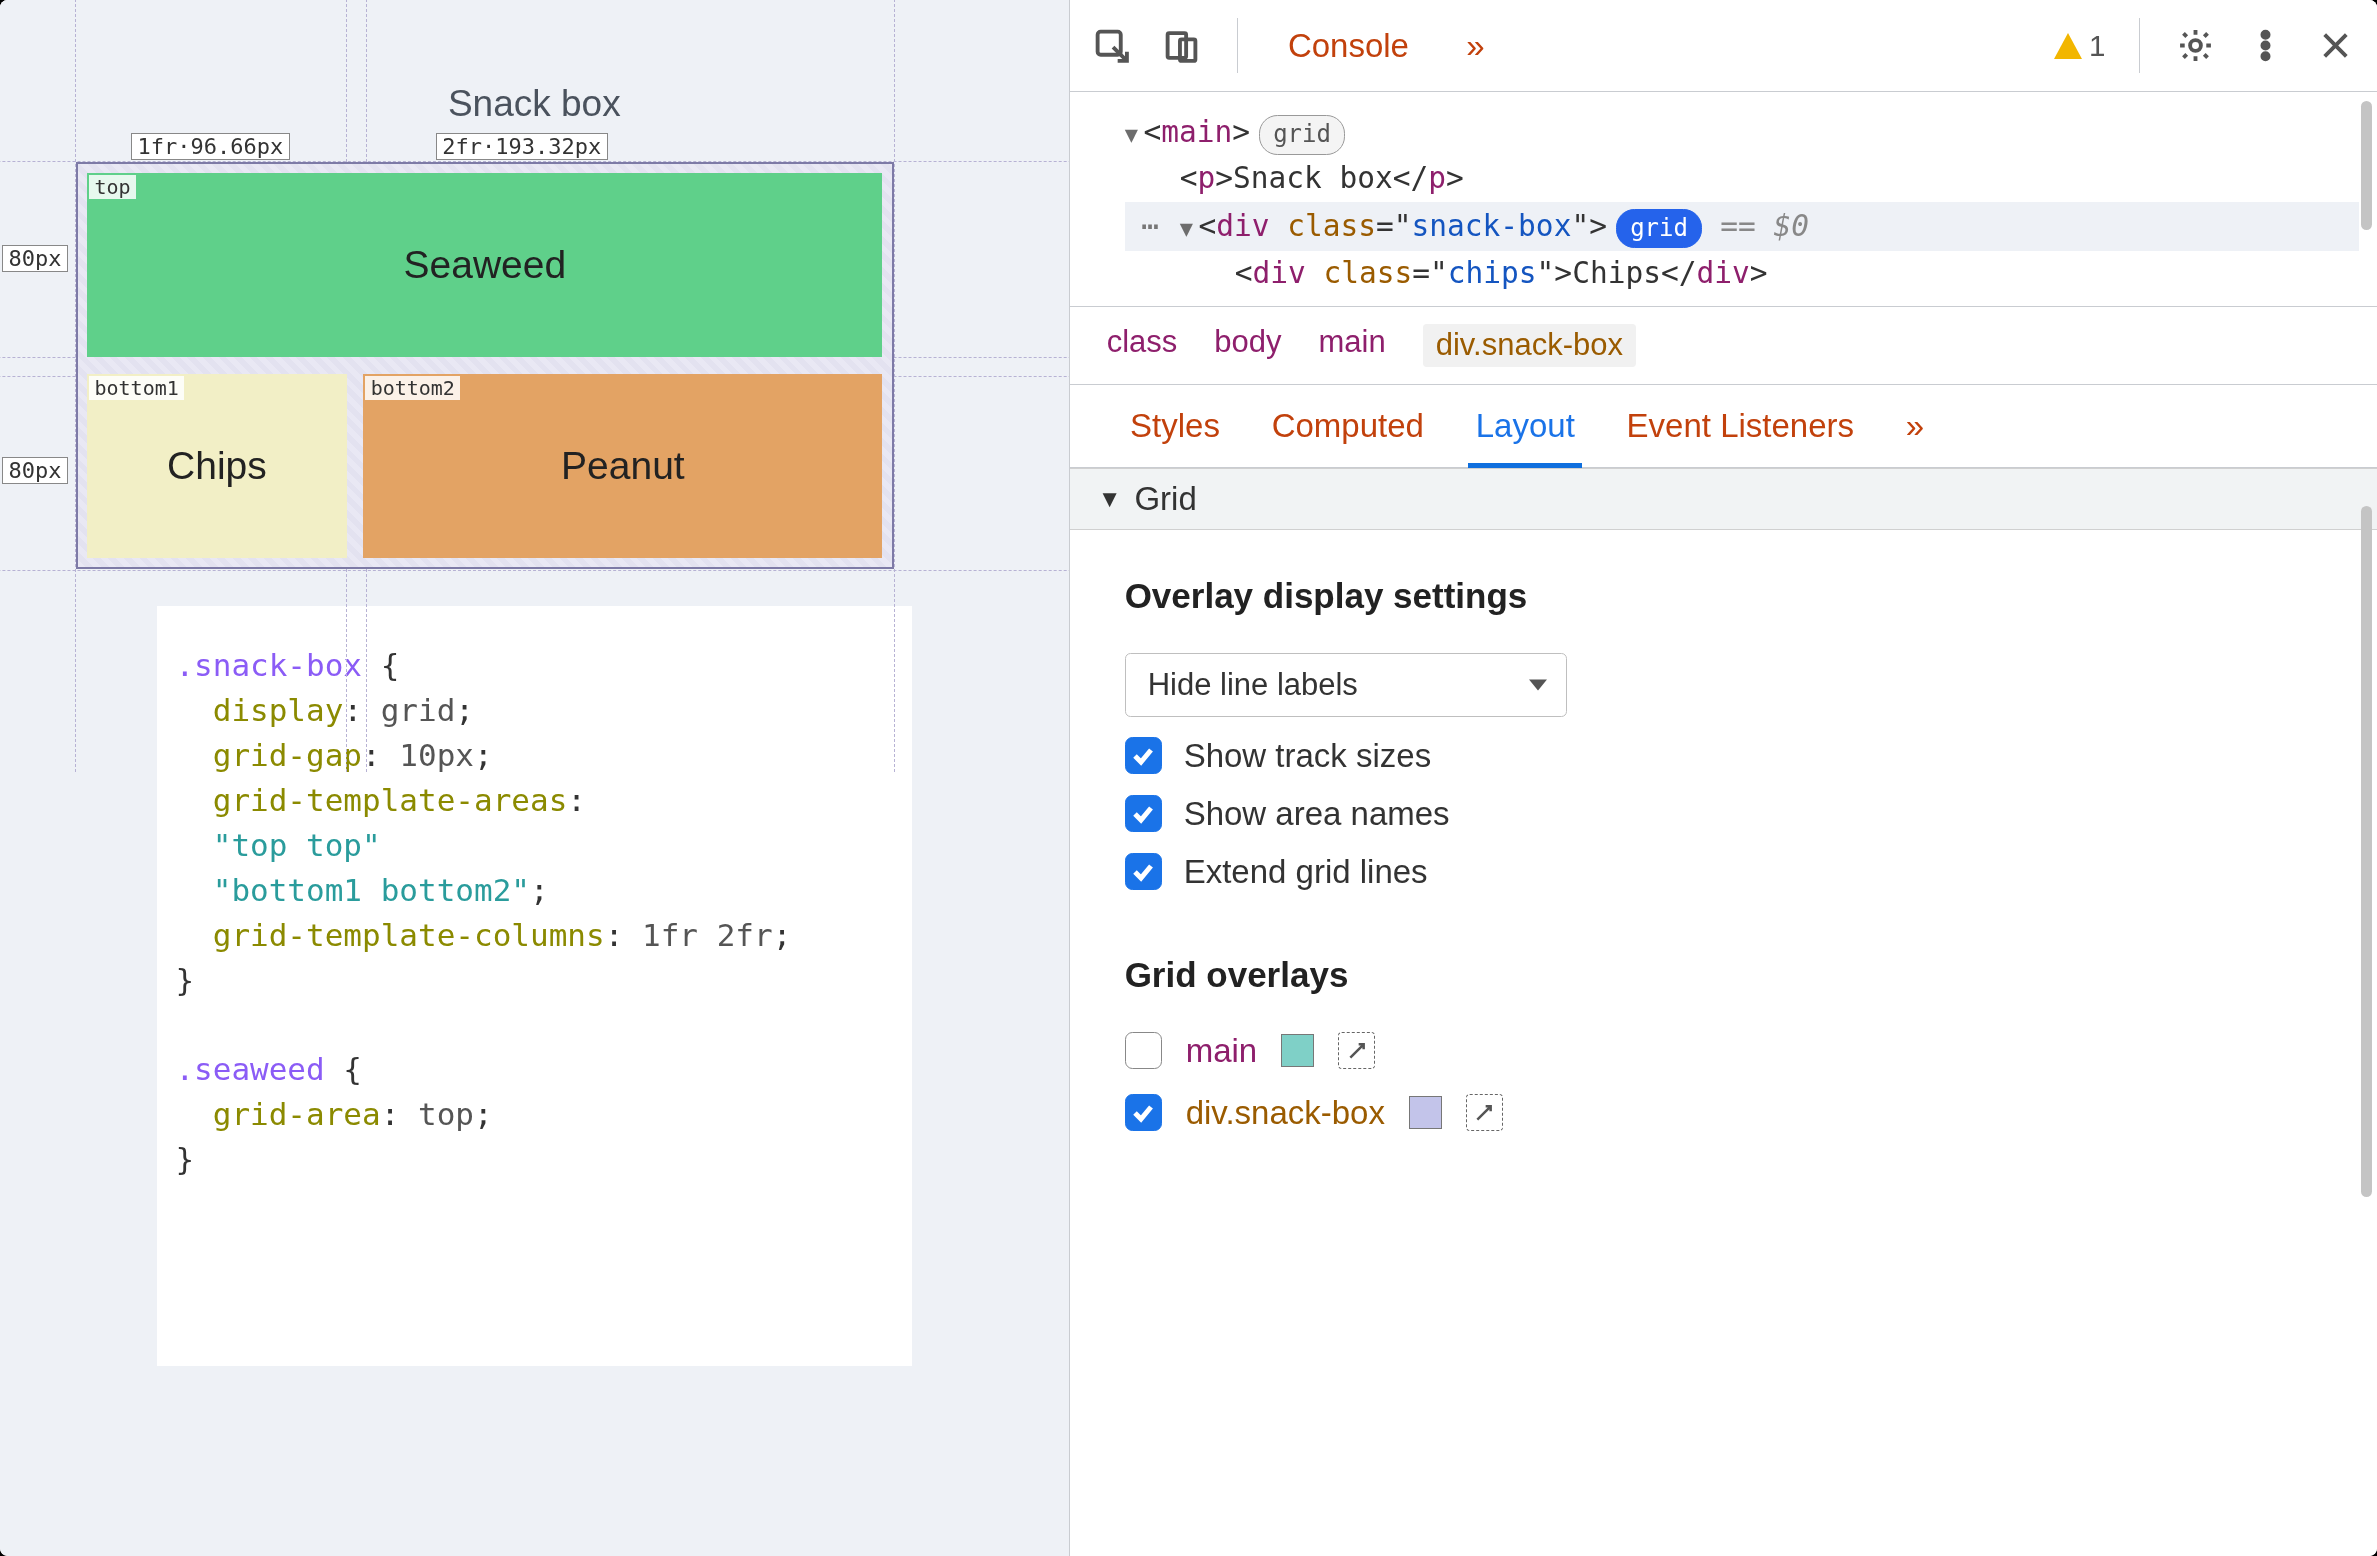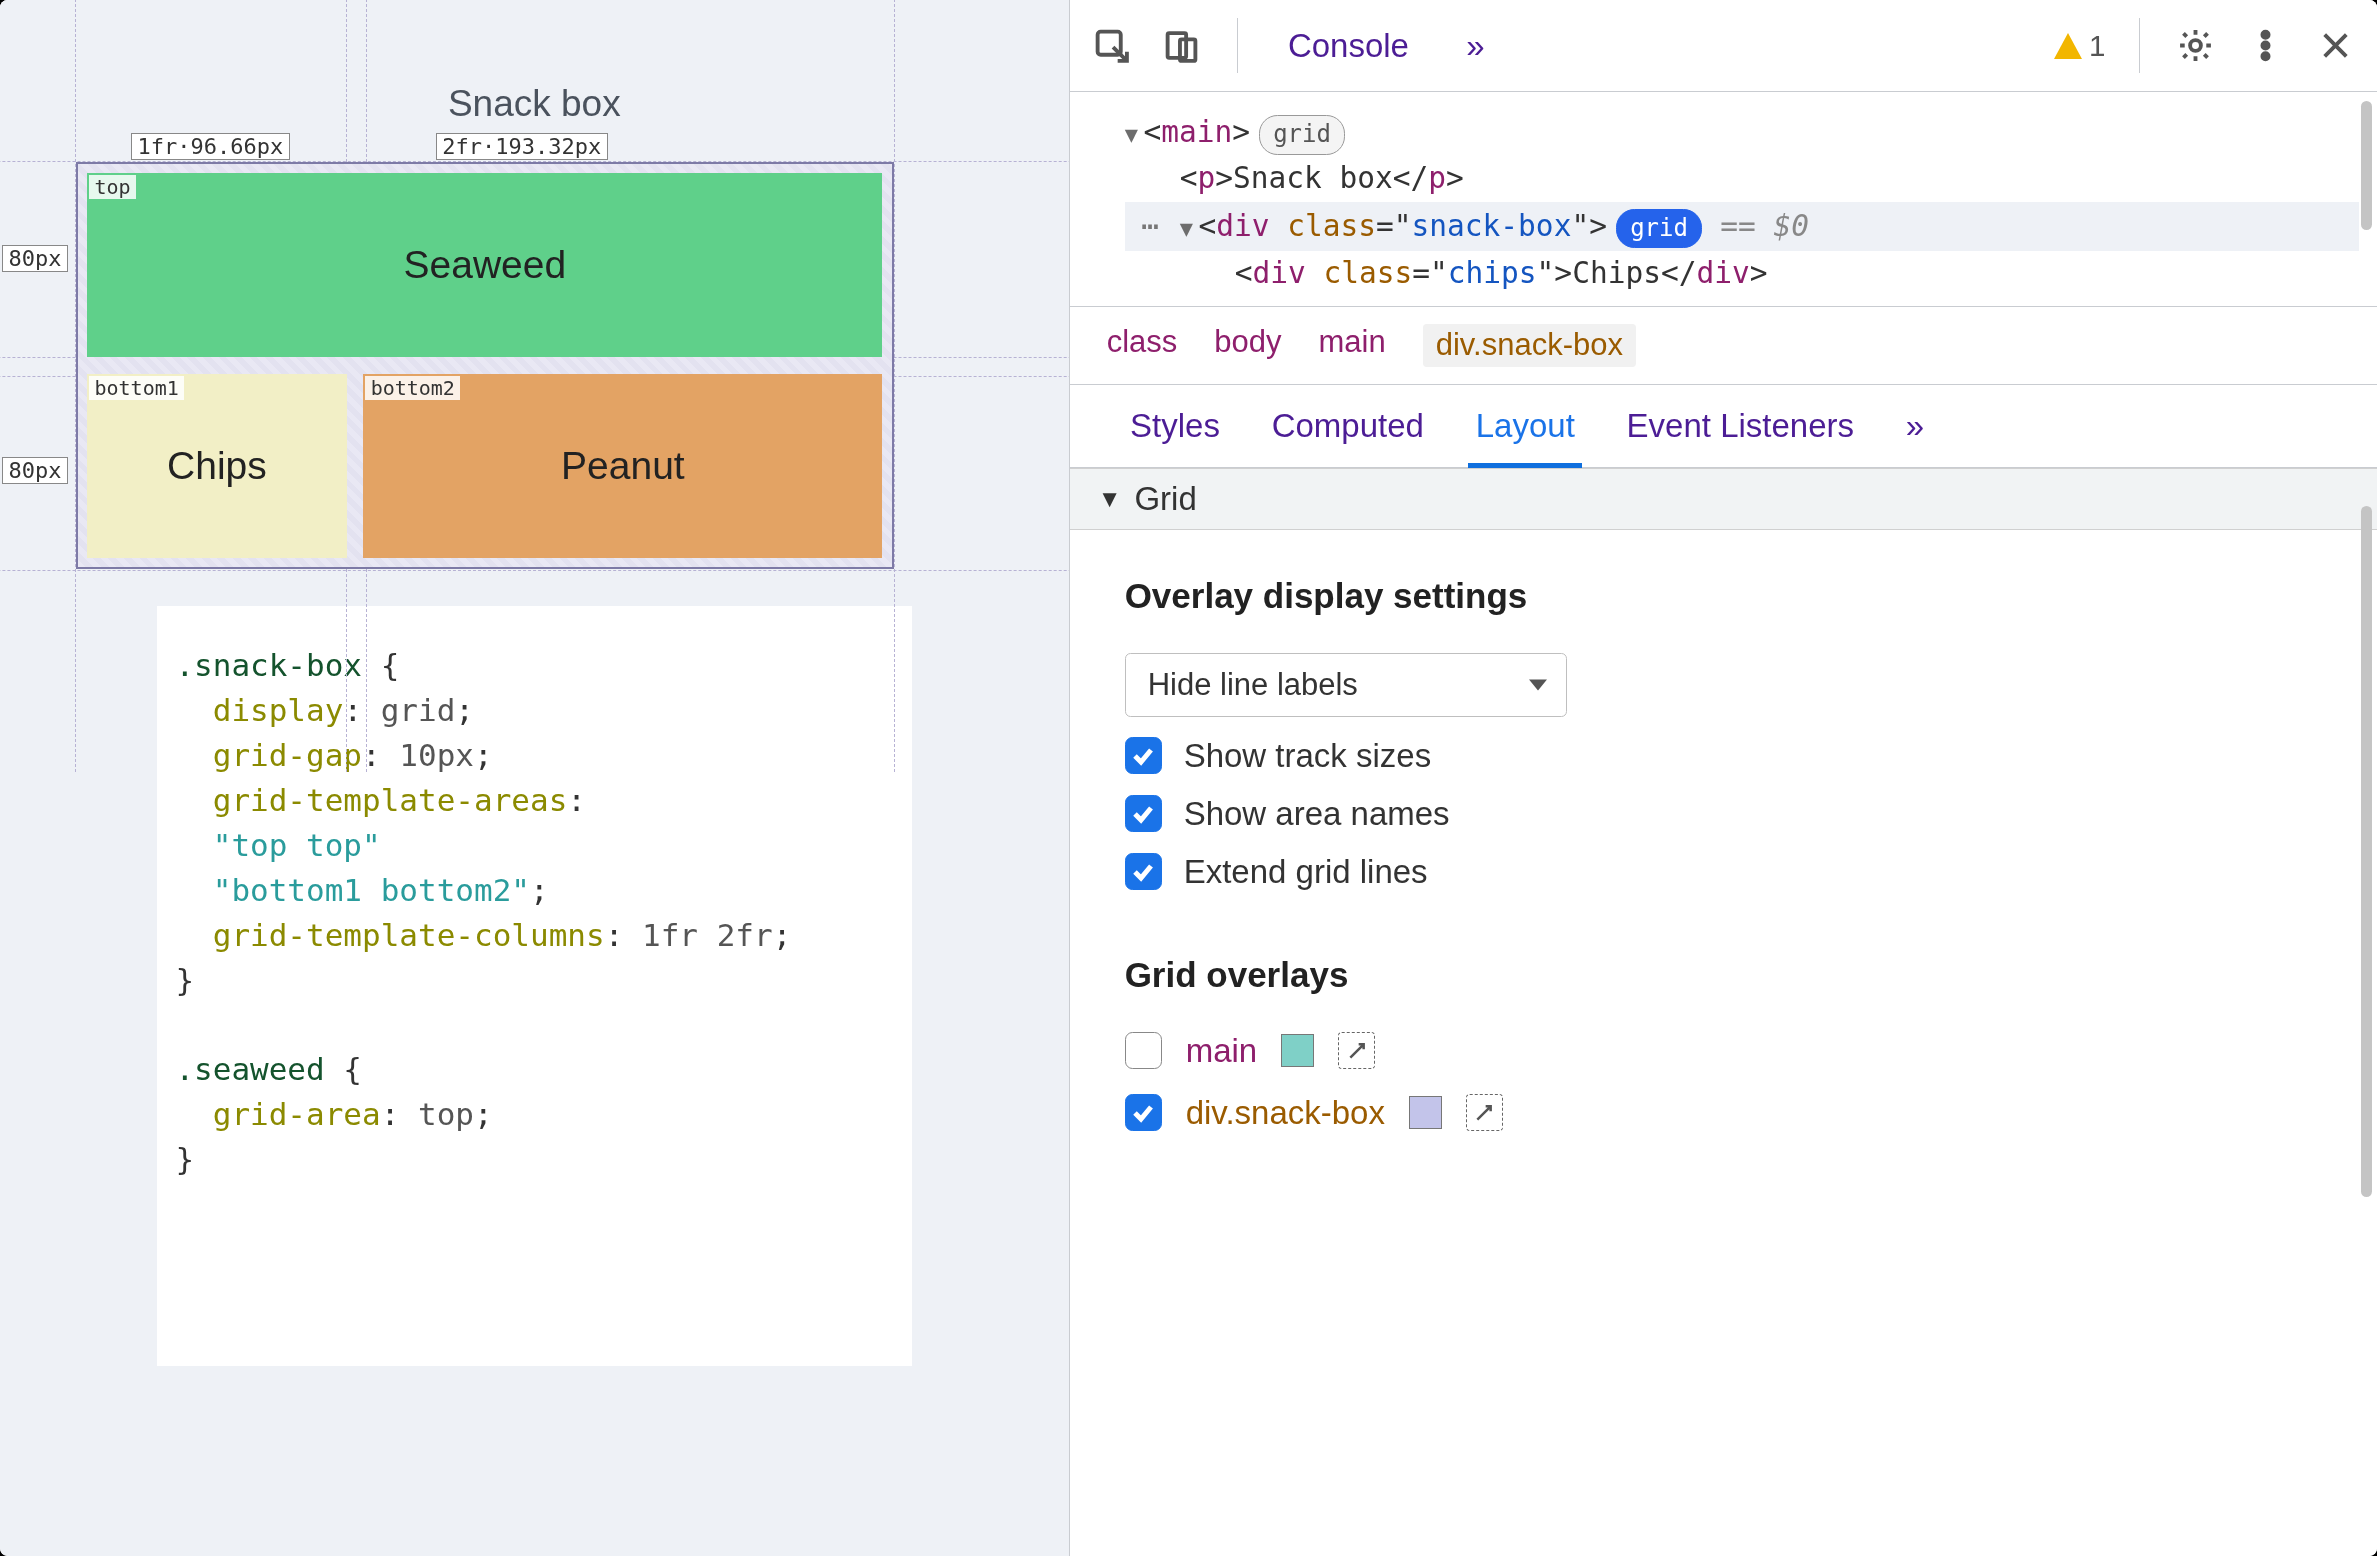--- a/index.html
+++ b/index.html
@@ -81,21 +81,21 @@
   .code-block {
     margin:37px 157px;
     background:#fff;
     padding:37px 18.4px 184px 18.4px;
     font-family:"Menlo","Consolas",monospace;
     font-size:31px;
     line-height:1.45;
     color:#333;
     white-space:pre;
   }
-  .sel { color:#14532d; }
+  .sel { color:#8b5cf6; }
   .prop{ color:#8b8a00; }
   .val { color:#555; }
   .str { color:#2a9c9c; }
 
   
   .devtools {
     flex:1;
     display:flex;
     flex-direction:column;
     background:#fff;
@@ -110,21 +110,21 @@
     align-items:center;
     padding:0 18.4px;
     gap:24px;
   }
   .dt-tab {
     padding:0 16.6px;
     height:100%;
     display:flex;
     align-items:center;
     font-size:33px;
-    color:#4c1d95;
+    color:#c2410c;
     cursor:pointer;
     position:relative;
   }
   .dt-tab.active { color:#1a73e8; }
   .dt-tab.active::after{
     content:"";position:absolute;left:0;right:0;bottom:-0.9px;height:4.6px;background:#0f6fde;
   }
   .icon-btn { width:46px;height:46px;display:flex;align-items:center;justify-content:center;color:#555;cursor:pointer;border-radius:5.5px;}
   .icon-btn svg{width:37px;height:37px;stroke:#555;fill:none;stroke-width:2.5;}
   .spacer{flex:1;}

